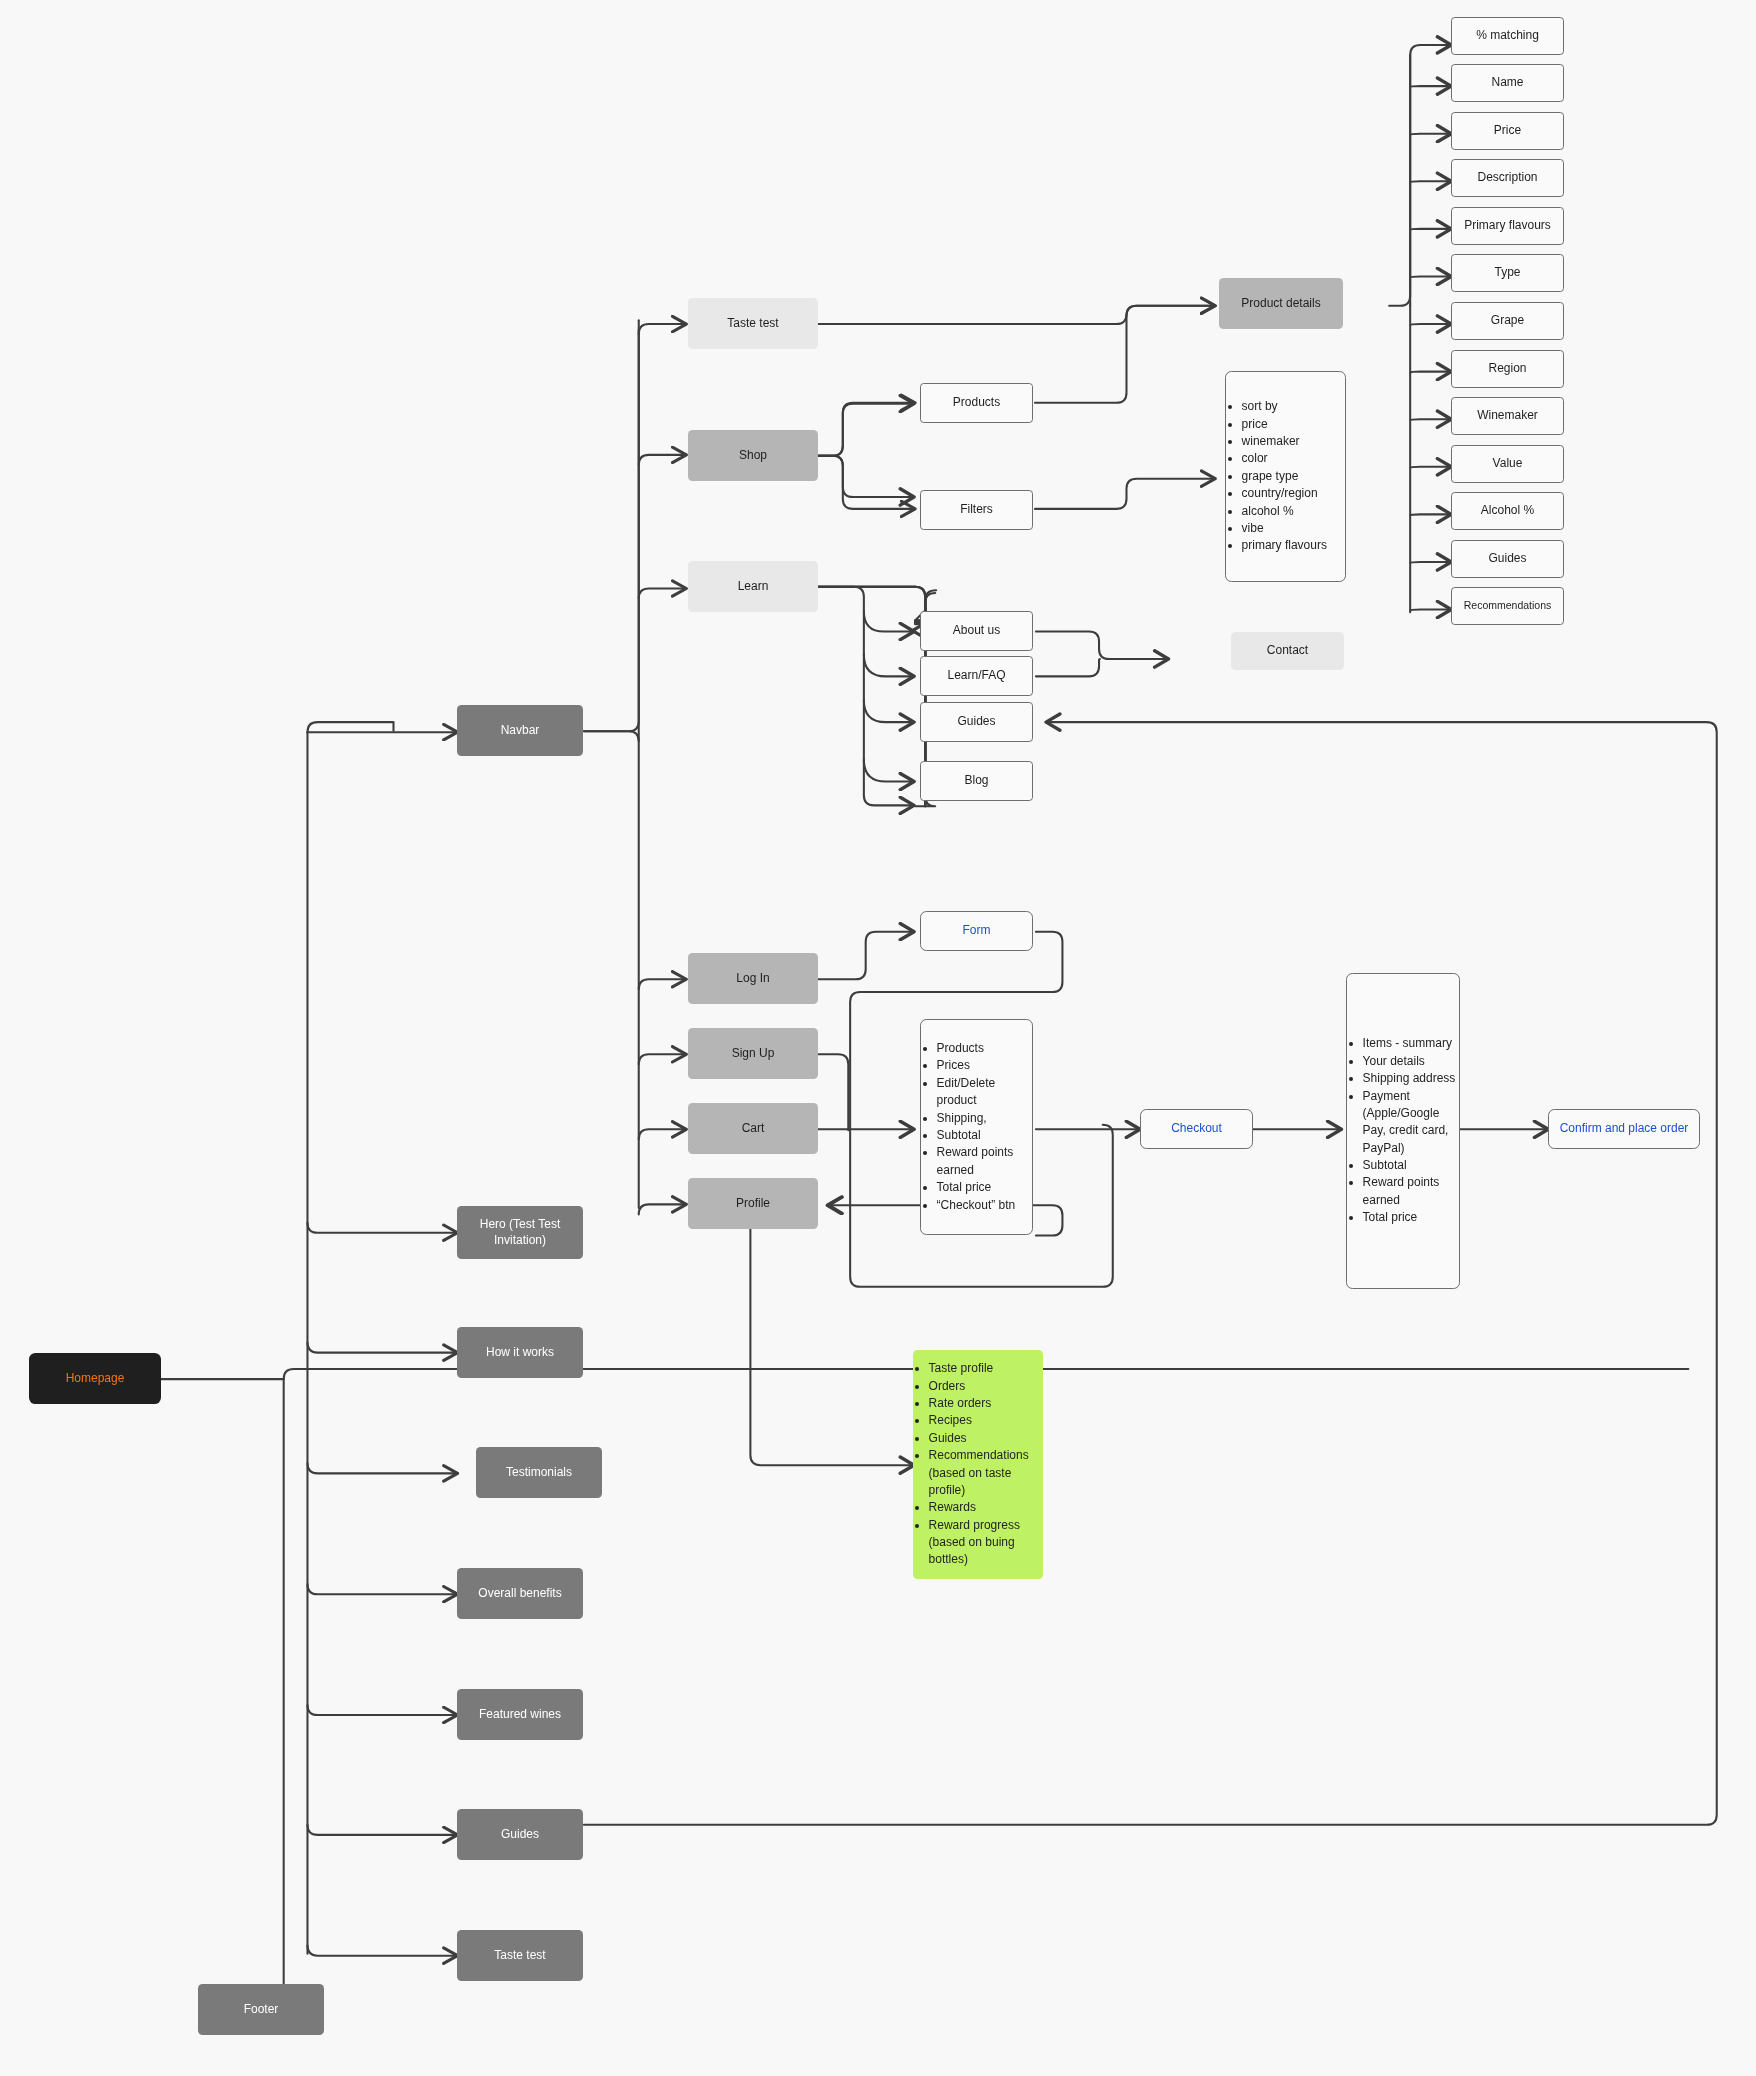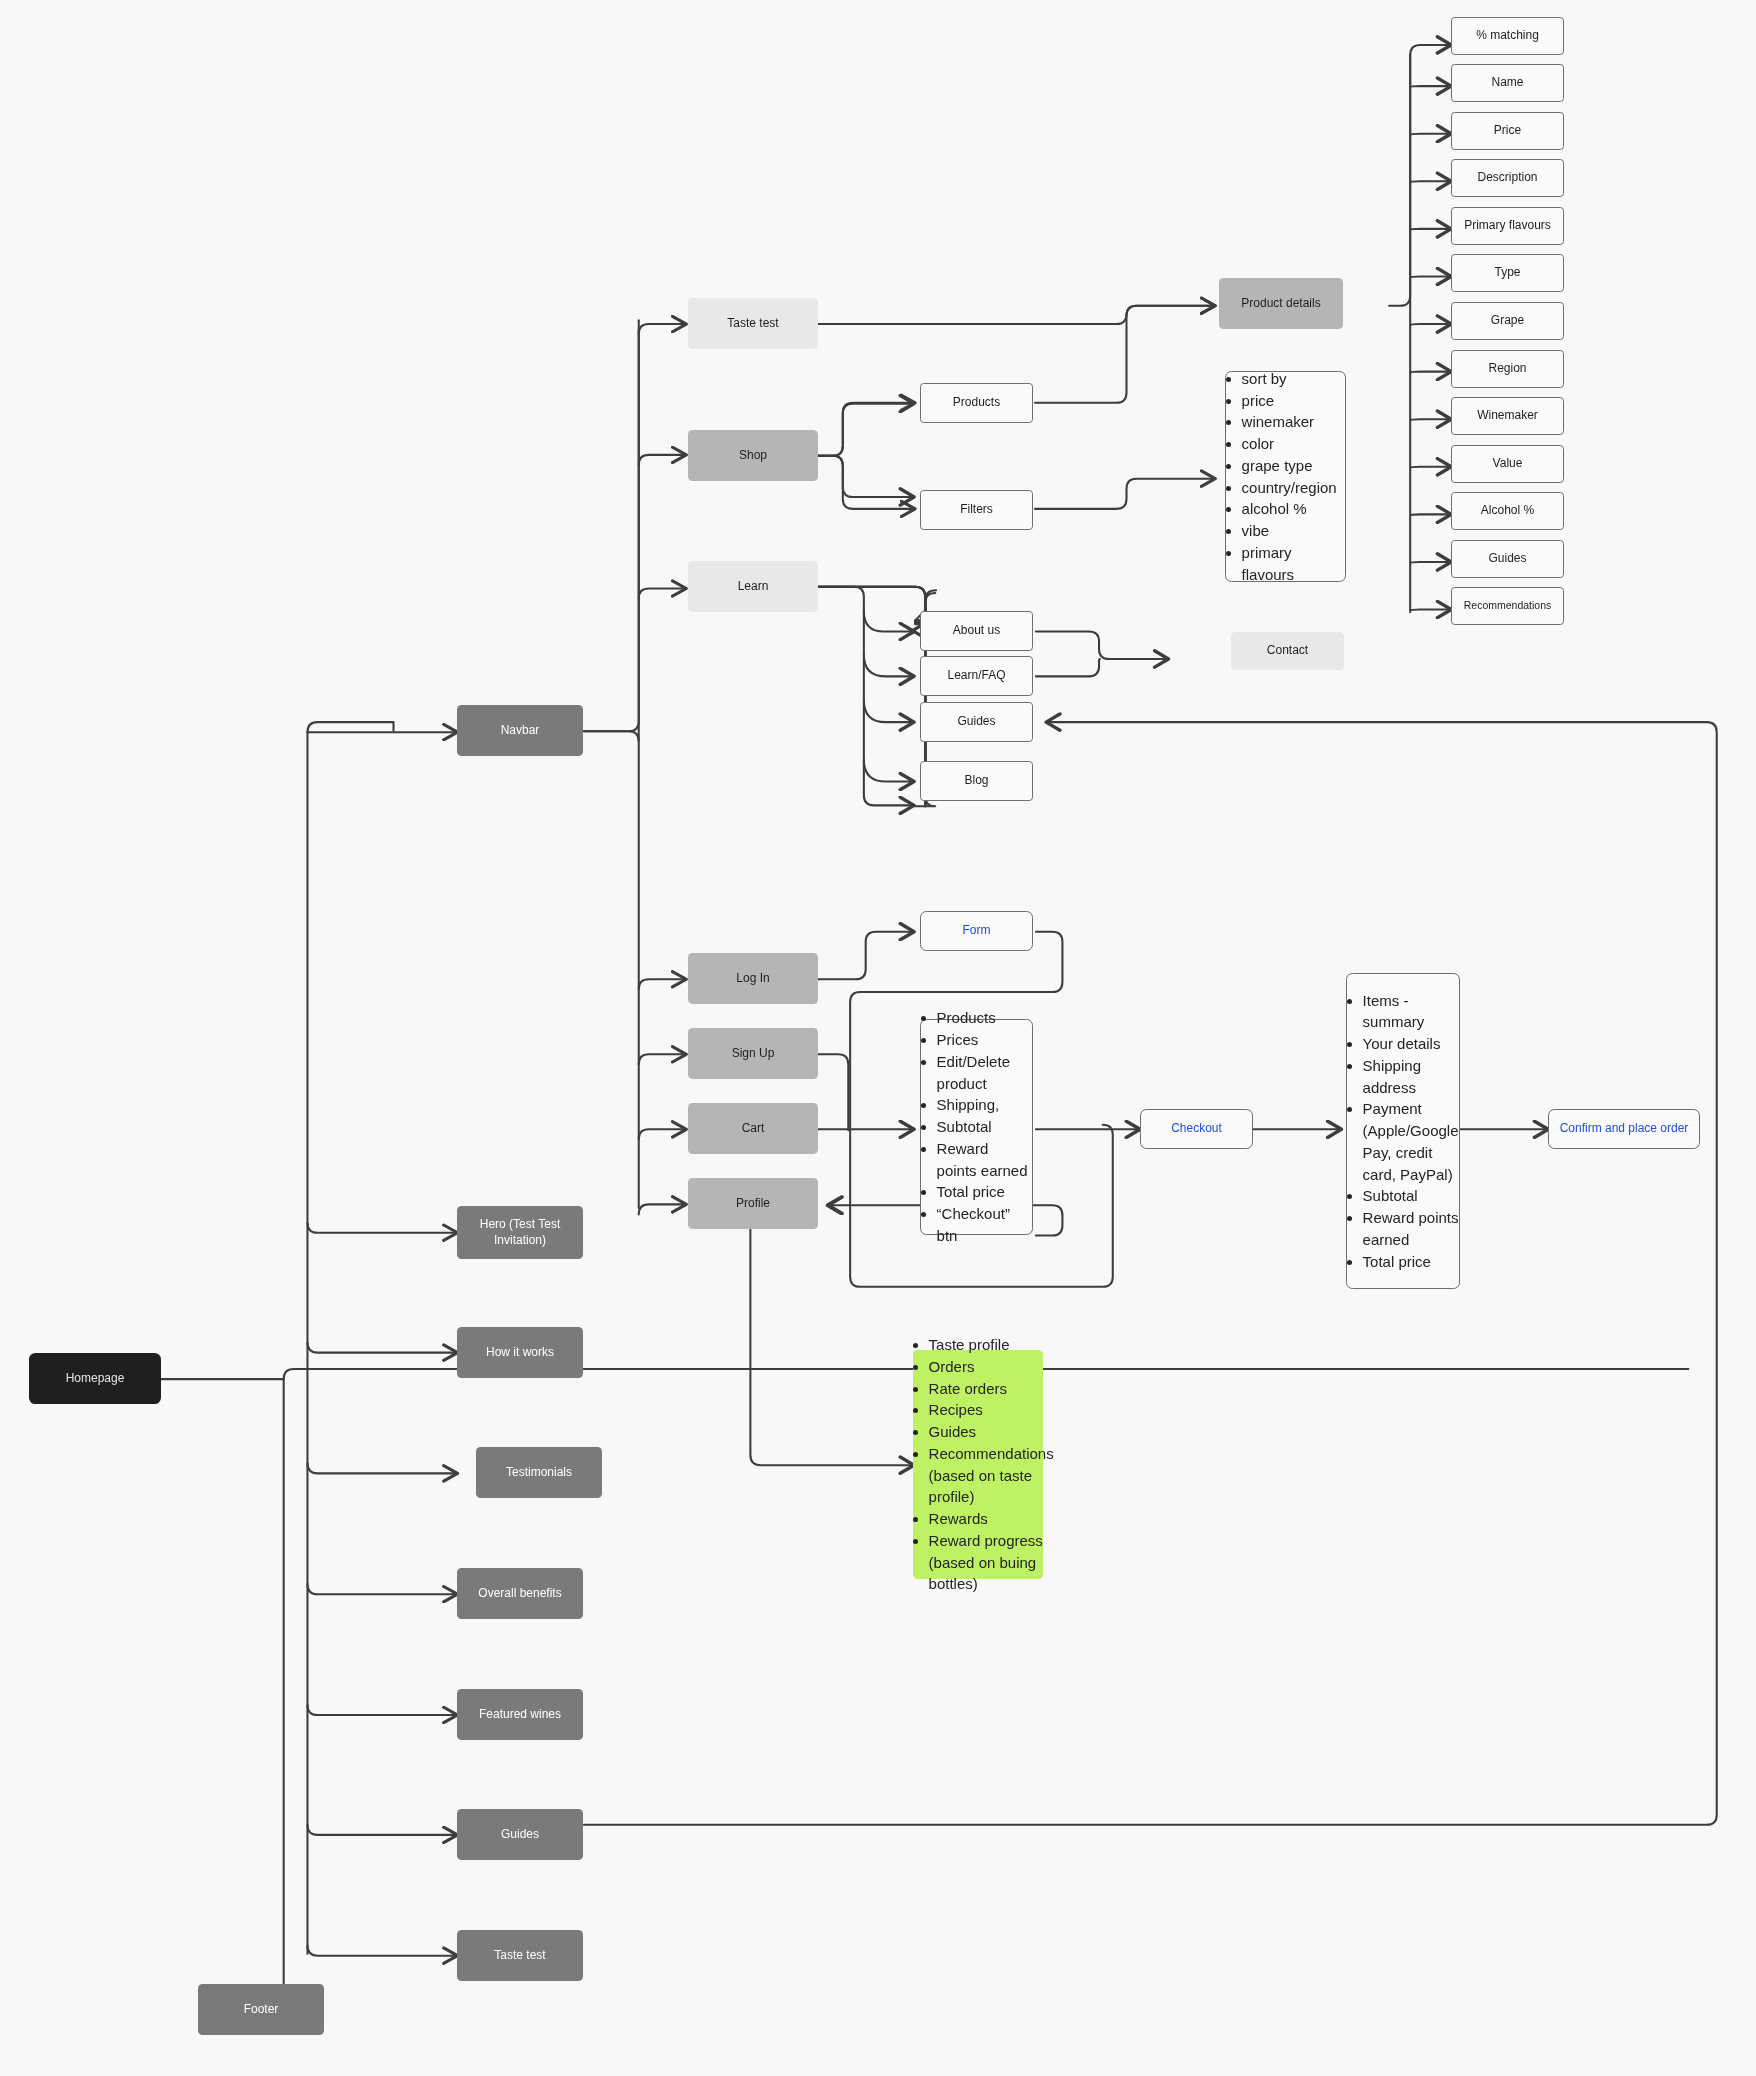--- a/index.html
+++ b/index.html
@@ -32,21 +32,21 @@
     justify-content: center;
     text-align: center;
     border-radius: 4.6px;
     font-size: 12px;
     line-height: 1.32;
     padding: 2.7px 4.6px;
   }
   
   .n-dark {
     background: #1f1f1f;
-    color: #e5e5e5;
+    color: #f97316;
     border-radius: 6.4px;
   }
   .n-gray {
     background: #7a7a7a;
     color: #ffffff;
   }
   .n-mid {
     background: #b5b5b5;
     color: #1f1f1f;
   }
@@ -64,21 +64,21 @@
     background: #fafafa;
     color: #1d4ed8;
     border: 1.8px solid #6e6e6e;
     border-radius: 6.4px;
   }
   .listbox {
     position: absolute;
     box-sizing: border-box;
     display: flex;
     align-items: center;
-    font-size: 15px;
+    font-size: 12px;
     line-height: 1.45;
   }
   .listbox.framed {
     background: #fafafa;
     border: 1.8px solid #6e6e6e;
     border-radius: 6.4px;
   }
   .listbox.filled {
     background: #bef264;
     border-radius: 4.6px;

